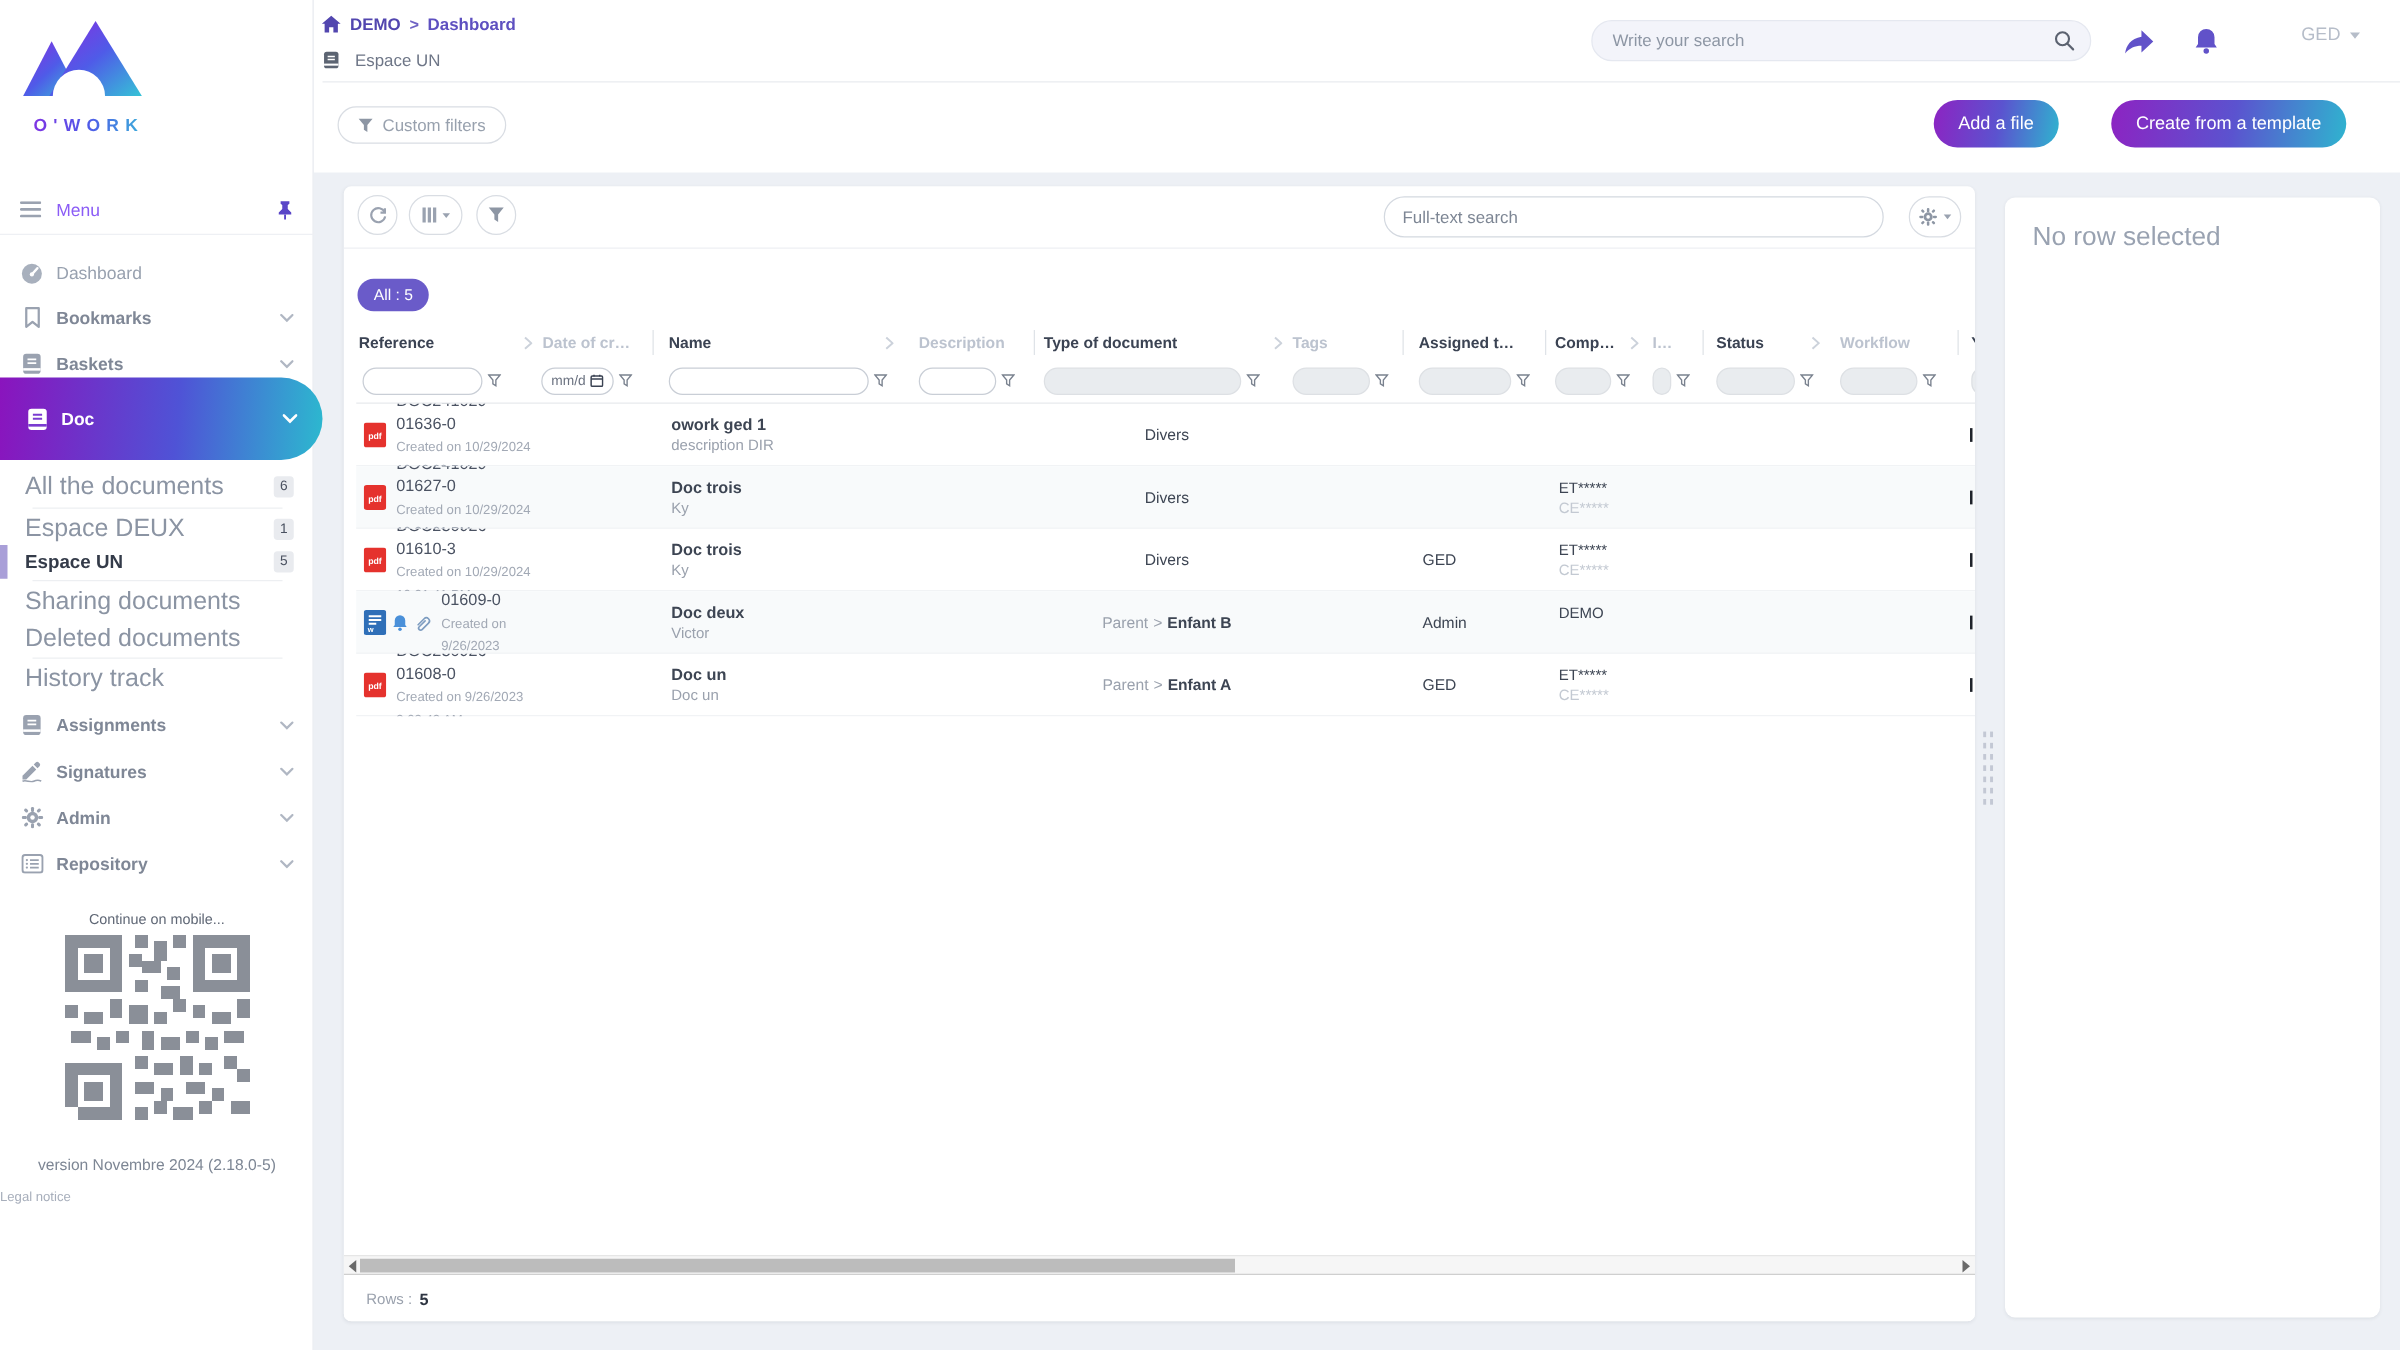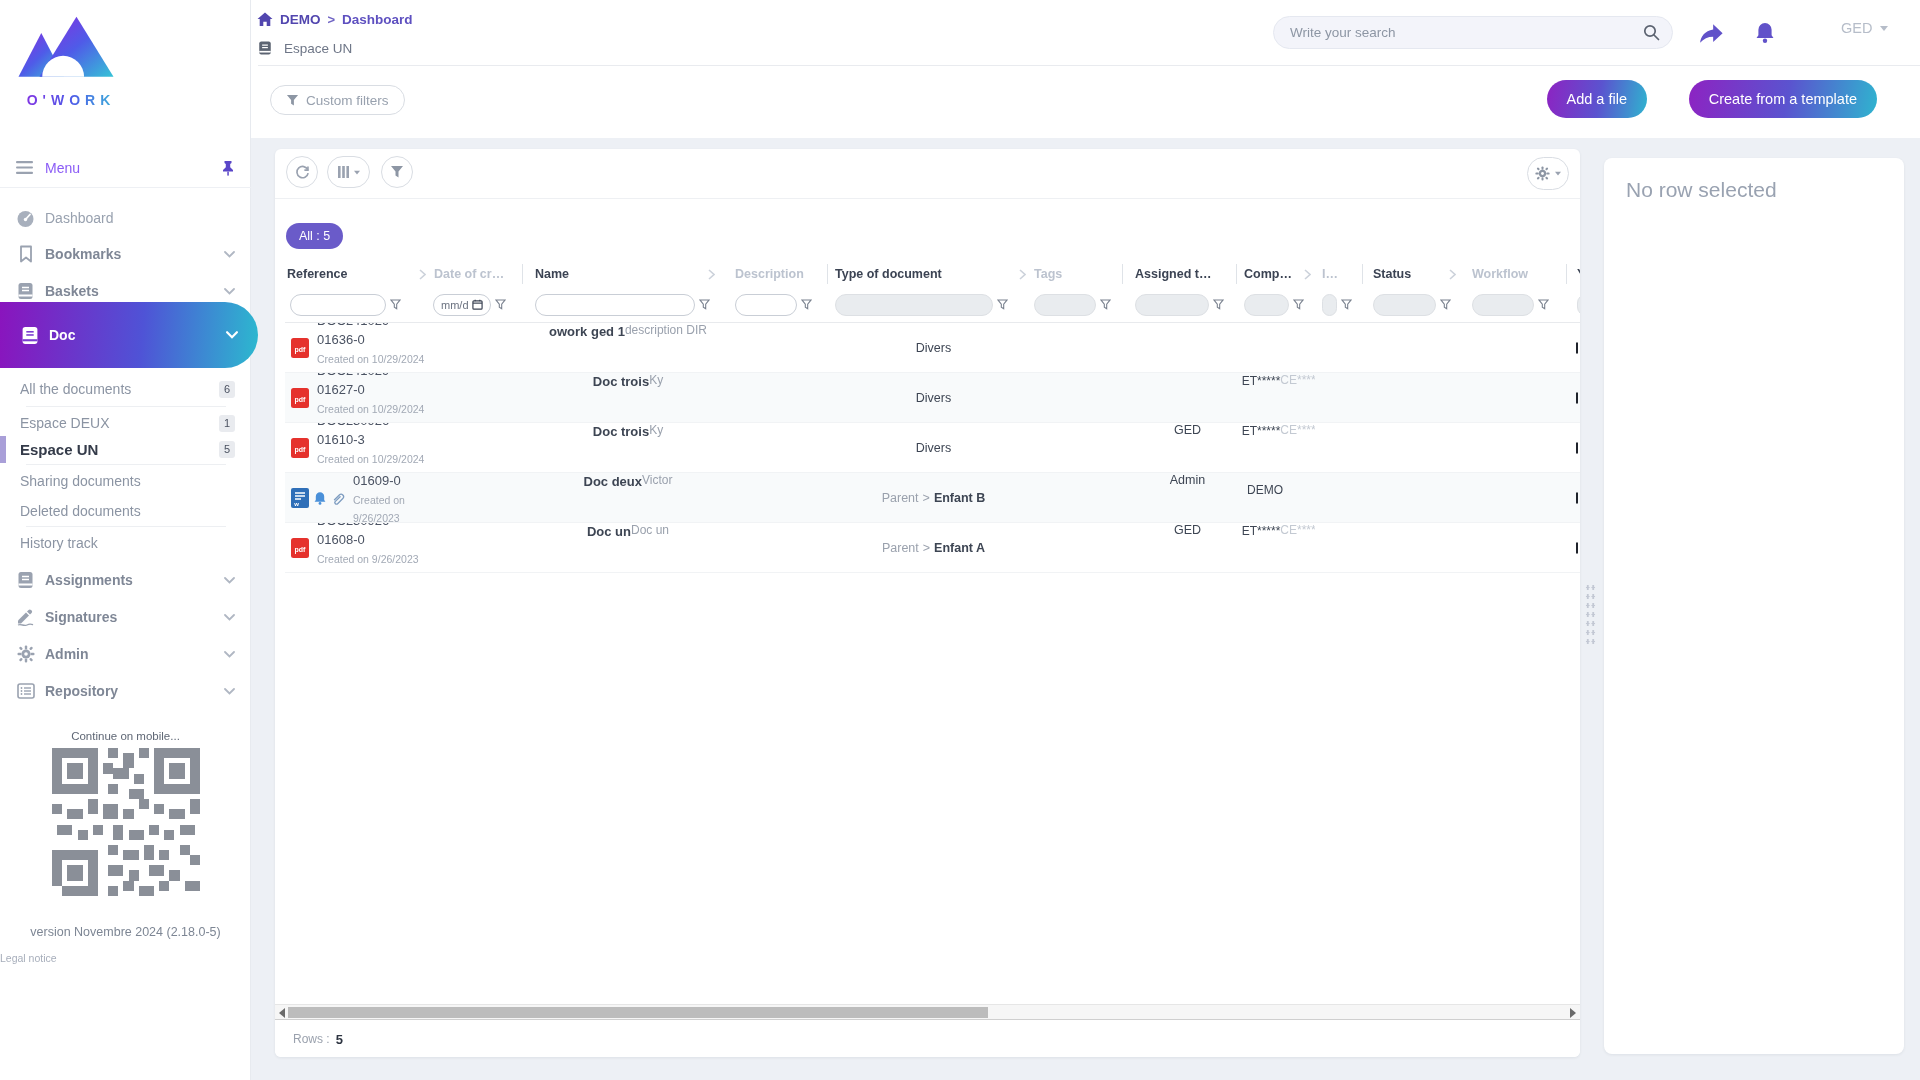--- a/index.html
+++ b/index.html
@@ -15,21 +15,21 @@
   .menu-label { color:#8b5cf6; font-size:14px; margin-left:12px; flex:1; }
   .side-item { position:absolute; left:0; width:251px; height:36px; display:flex; align-items:center; padding:0 16px; cursor:pointer; }
   .si-icon { width:19px; height:19px; display:flex; align-items:center; justify-content:center; }
   .si-label { margin-left:10px; font-size:14px; font-weight:bold; color:#7f8796; flex:1; }
   .si-label.dim { font-weight:normal; color:#98a1af; }
   .chev { color:#b0b7c3; }
   .doc-active { position:absolute; left:0; top:302px; width:258px; height:66px; border-radius:0 33px 33px 0;
     background:linear-gradient(95deg,#8a14bd 0%,#4f53d6 55%,#2cb9cf 100%); display:flex; align-items:center; padding:0 20px; cursor:pointer; }
   .doc-active .si-label { color:#fff; }
   .sub-item { position:absolute; left:0; width:251px; height:30px; display:flex; align-items:center; padding:0 16px 0 20px; cursor:pointer; }
-  .sub-label { font-size:14px; color:#8b94a3; flex:1; }
+  .sub-label { font-size:20px; color:#8b94a3; flex:1; }
   .sub-item.selected .sub-label { font-size:15px; font-weight:bold; color:#343b49; }
   .sel-bar { position:absolute; left:0; top:2px; width:6px; height:27px; background:#a99fd8; }
   .badge { min-width:16px; height:17px; background:#e9ebef; border-radius:3px; font-size:11px; color:#4a5160; display:flex; align-items:center; justify-content:center; padding:0 4px; }
   .sub-div { position:absolute; left:26px; width:200px; height:1px; background:#edeff2; }
   .mobile-hint { position:absolute; left:0; top:730px; width:251px; text-align:center; font-size:11.5px; color:#5f6775; }
   .qr-wrap { position:absolute; left:52px; top:748px; }
   .version { position:absolute; left:0; top:925px; width:251px; text-align:center; font-size:12.5px; color:#7d8694; }
   .legal { position:absolute; left:0; top:952px; width:251px; font-size:10.5px; color:#a7aebb; cursor:pointer; }
 
   
@@ -73,21 +73,21 @@
   .sortarr { margin-left:auto; margin-right:4px; color:#ccd2db; }
   #tfilter { position:absolute; left:10px; top:138px; height:36px; align-items:center; border-bottom:1px solid #e8eaed; }
   .fcell { display:flex; align-items:center; gap:4px; }
   .fin { height:22px; border:1px solid #c9ced6; border-radius:11px; background:#fff; font-family:inherit; font-size:11px; color:#4a5262; padding:0 8px; outline:none; }
   .fgray { height:22px; background:#e9ecef; border:1px solid #dde0e4; border-radius:11px; }
   .date-pill { height:22px; border:1px solid #c9ced6; border-radius:11px; display:flex; align-items:center; gap:3px; padding:0 7px; font-size:11px; color:#6b7280; background:#fff; cursor:text; }
 
   #tbody { position:absolute; left:10px; top:174px; }
   .trow { position:relative; height:50px; border-bottom:1px solid #f1f3f5; cursor:pointer; }
   .trow.alt { background:#f8fafb; }
-  .bcell { display:flex; flex-direction:row; justify-content:center; height:50px; overflow:hidden; }
+  .bcell { display:flex; flex-direction:column; justify-content:center; height:50px; overflow:hidden; }
   .refcell { flex-direction:row !important; align-items:center; gap:8px; padding-left:6px; }
   .icon-stack { display:flex; align-items:center; gap:4px; }
   .ref-main { font-size:13px; color:#4a5262; line-height:1.35; }
   .ref-sub { font-size:10.5px; color:#a2a9b5; line-height:1.3; }
   .name-cell { padding-left:14px; }
   .nm { font-size:13px; font-weight:bold; color:#3d4553; line-height:1.35; }
   .nm-sub { font-size:12px; color:#9aa1ad; line-height:1.3; }
   .type-cell { padding-left:9px; flex-direction:row !important; align-items:center; gap:4px; }
   .type-plain { font-size:12.5px; color:#3d4553; }
   .type-parent,.type-sep { font-size:12.5px; color:#9aa1ad; }
@@ -424,20 +424,23 @@
         <rect x="9.4" y="1" width="2.6" height="12" fill="#9aa2b0"></rect>
       </svg>
     <span class="caret-down" style="border-top-color:#9aa2b0;transform:scale(.75)"></span>
   </div>
   <div class="circ-btn" style="left:106px;width:32px">
     <svg width="14" height="14" viewBox="0 0 14 14">
         <path d="M1 1 h12 L8.5 6.5 v6 L5.5 10.5 v-4 z" fill="#8d96a4"></path>
       </svg>
   </div>
 
+  <div class="ft-search">
+    <input type="text" placeholder="Full-text search" style="">
+  </div>
   <div class="gear-btn">
     <svg width="15" height="15" viewBox="0 0 18 18">
       <g fill="#8d96a4">
           <circle cx="9" cy="9" r="4.4"></circle>
       <rect x="7.8" y="0.5" width="2.4" height="4" rx="1"></rect>
           <rect x="7.8" y="13.5" width="2.4" height="4" rx="1"></rect>
       <rect x="0.5" y="7.8" width="4" height="2.4" rx="1"></rect>
           <rect x="13.5" y="7.8" width="4" height="2.4" rx="1"></rect>
       <rect x="2.2" y="2.2" width="3.4" height="2.4" rx="1" transform="rotate(45 3.9 3.4)"></rect>
       <rect x="12.4" y="2.2" width="3.4" height="2.4" rx="1" transform="rotate(135 14.1 3.4)"></rect>

